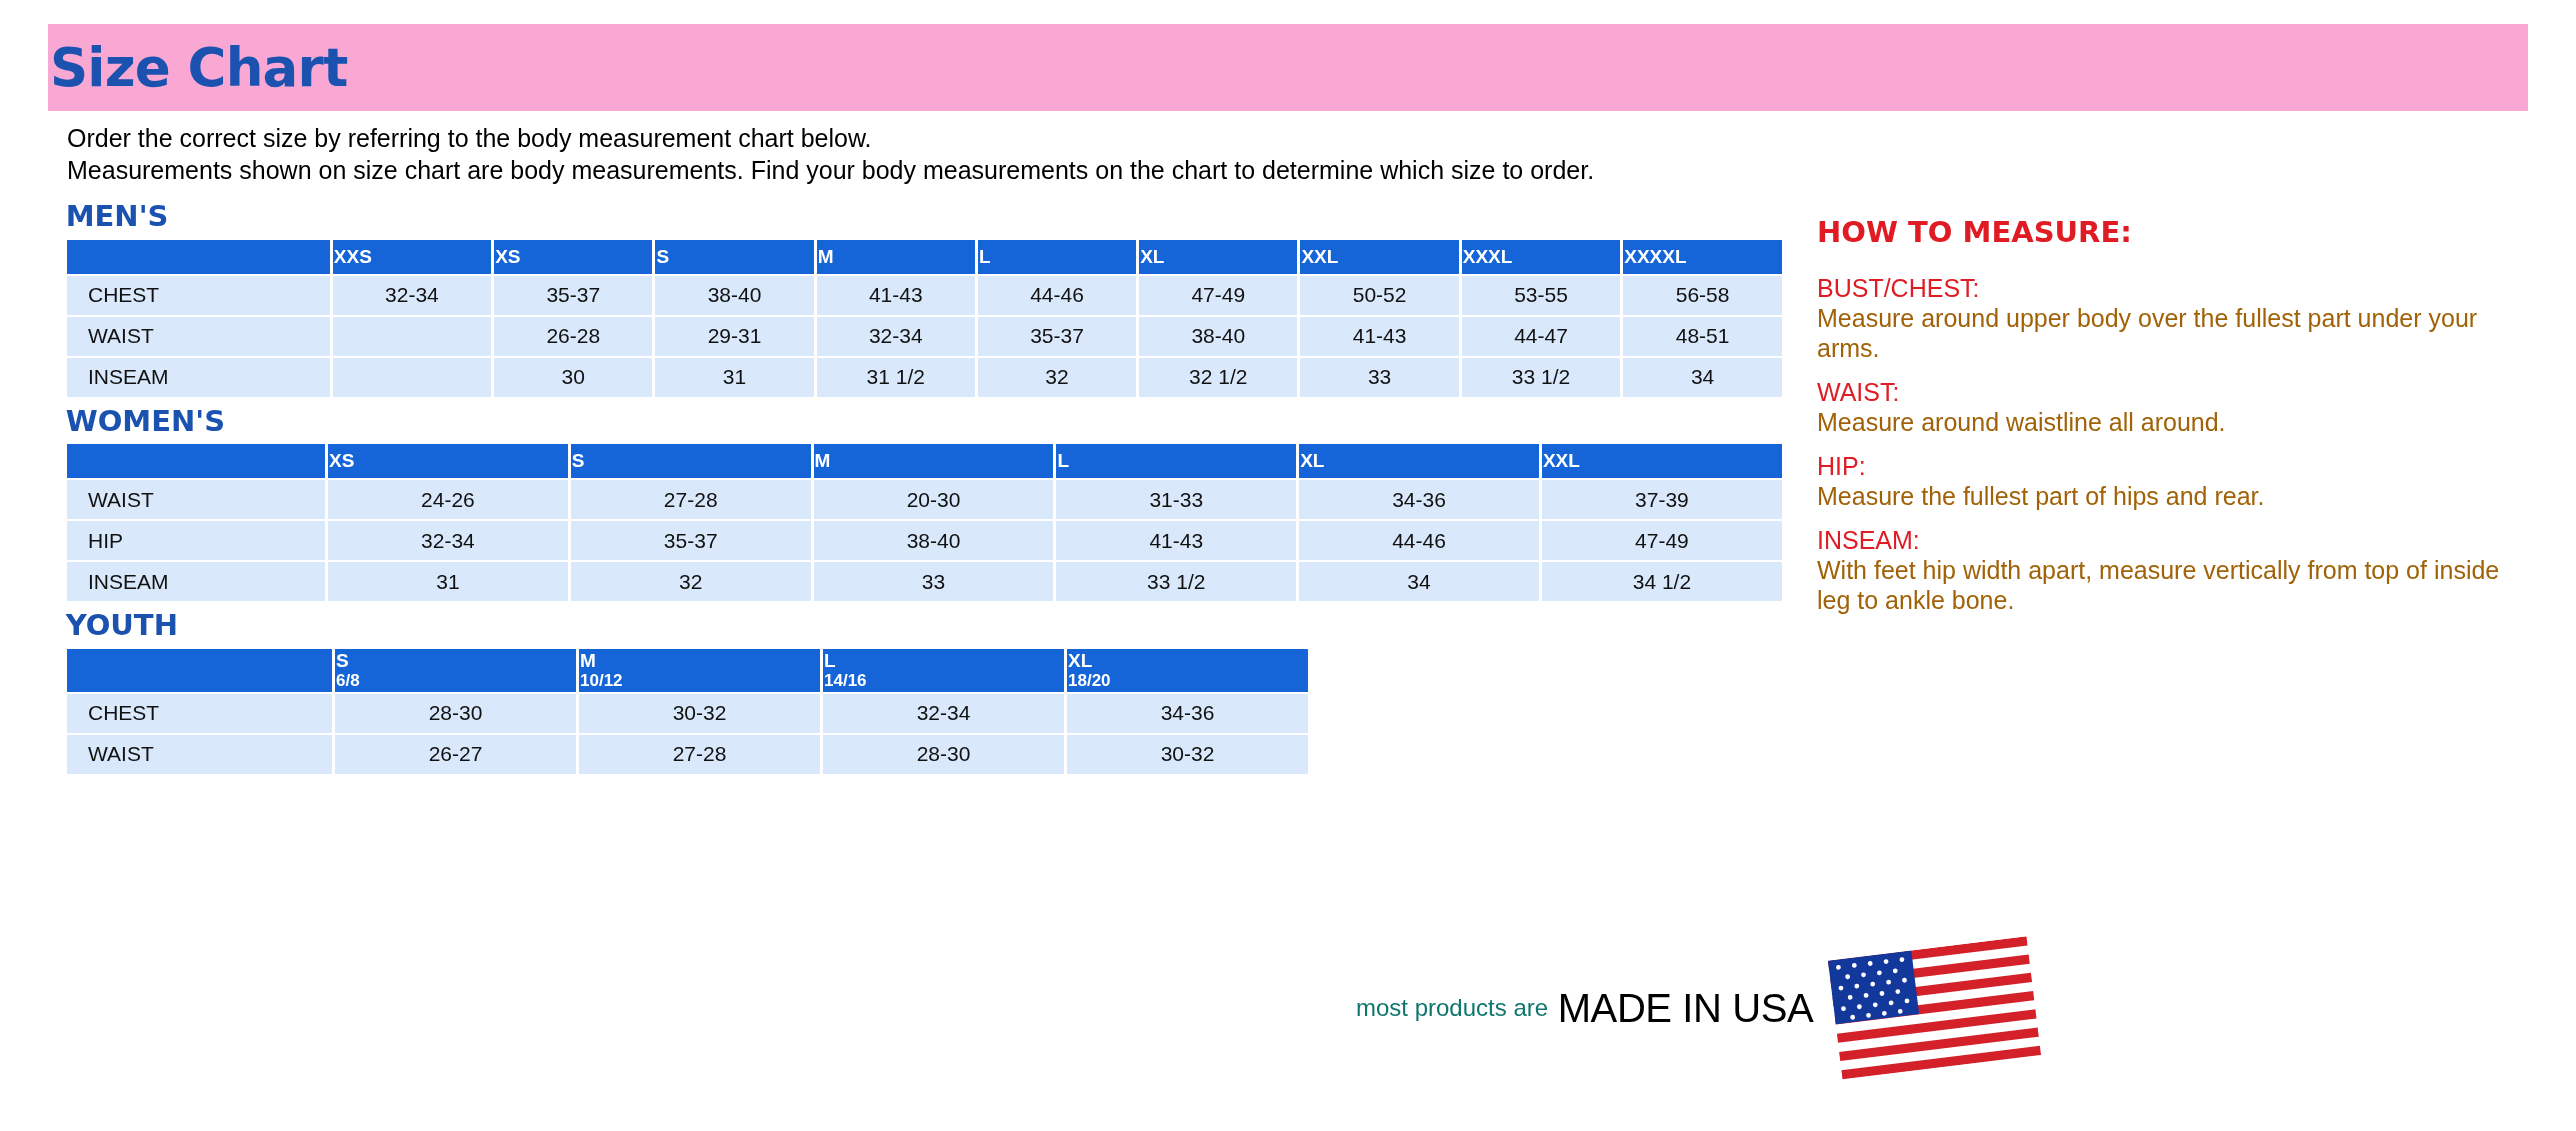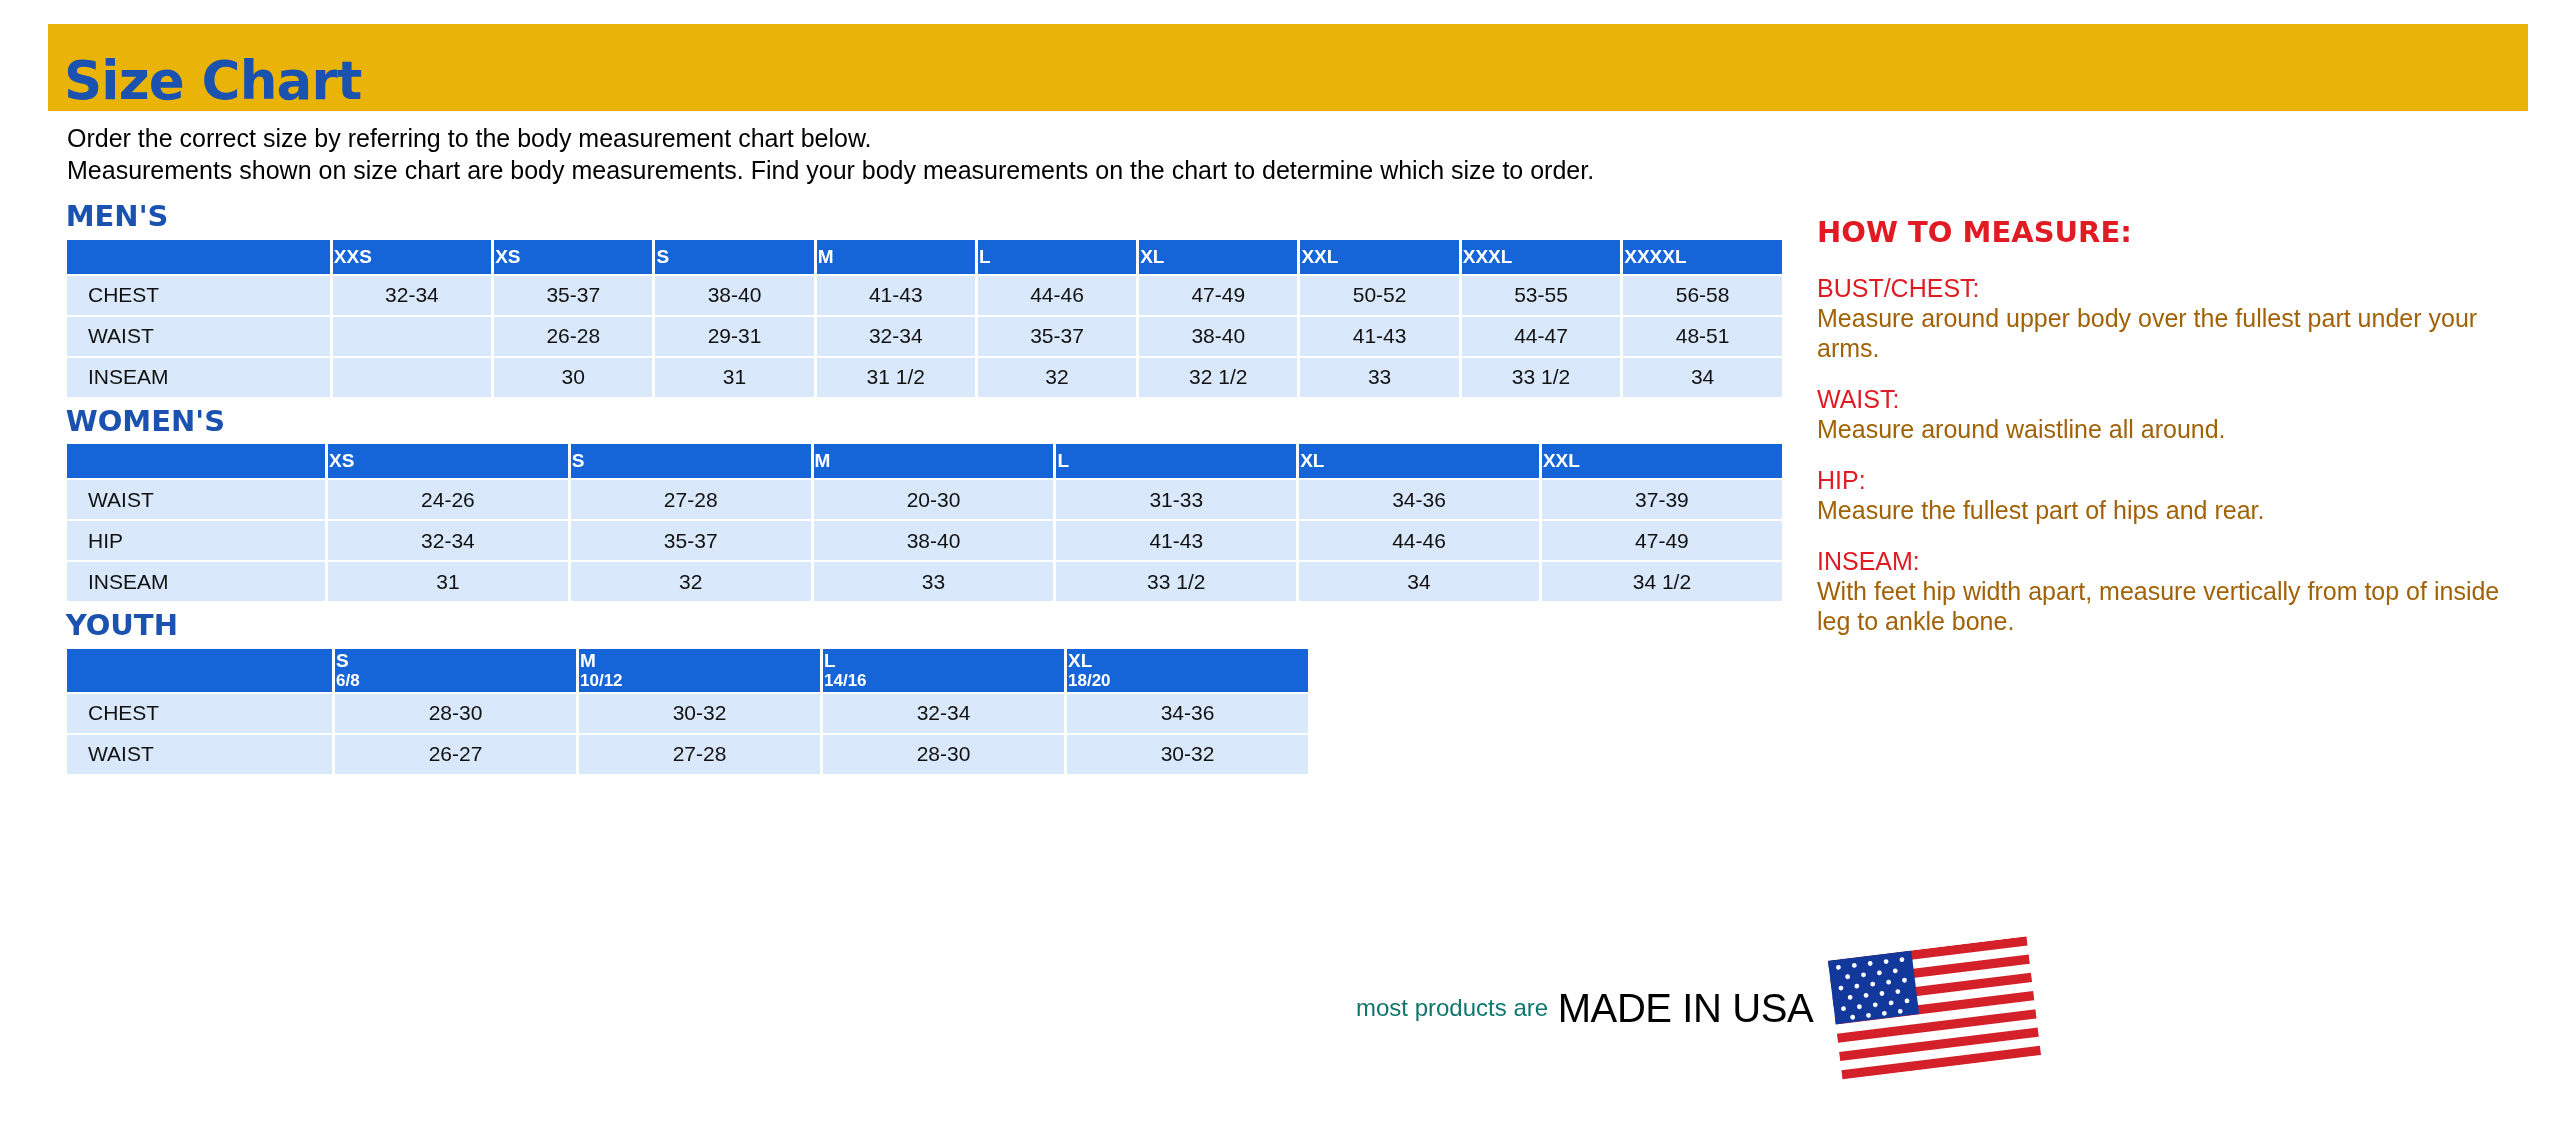--- a/index.html
+++ b/index.html
@@ -17,26 +17,26 @@
   .page {
     position: relative;
     width: 2576px;
     height: 1132px;
     box-sizing: border-box;
     padding: 0 48px;
   }
 
   
   .banner {
-    background: #eab308;
+    background: #f9a8d4;
     height: 87px;
     margin-top: 24px;
     display: flex;
-    align-items: flex-end;
-    padding-left: 16px;
+    align-items: center;
+    padding-left: 2px;
     box-sizing: border-box;
   }
   .banner-title {
     font-size: 53px;
     font-weight: bold;
     color: #1b52b0;
     letter-spacing: -0.8px;
     font-family: "DejaVu Sans", sans-serif;
   }
 
@@ -134,21 +134,21 @@
     font-size: 29px;
     font-weight: bold;
     color: #e01b24;
     font-family: "DejaVu Sans", sans-serif;
     margin-bottom: 25px;
   }
   .measure-label {
     font-size: 25px;
     color: #e01b24;
     font-weight: normal;
-    margin-top: 22px;
+    margin-top: 15px;
   }
   .measure-text {
     font-size: 25px;
     color: #a16207;
     line-height: 30px;
     font-weight: normal;
   }
 
   
   .usa-row {

